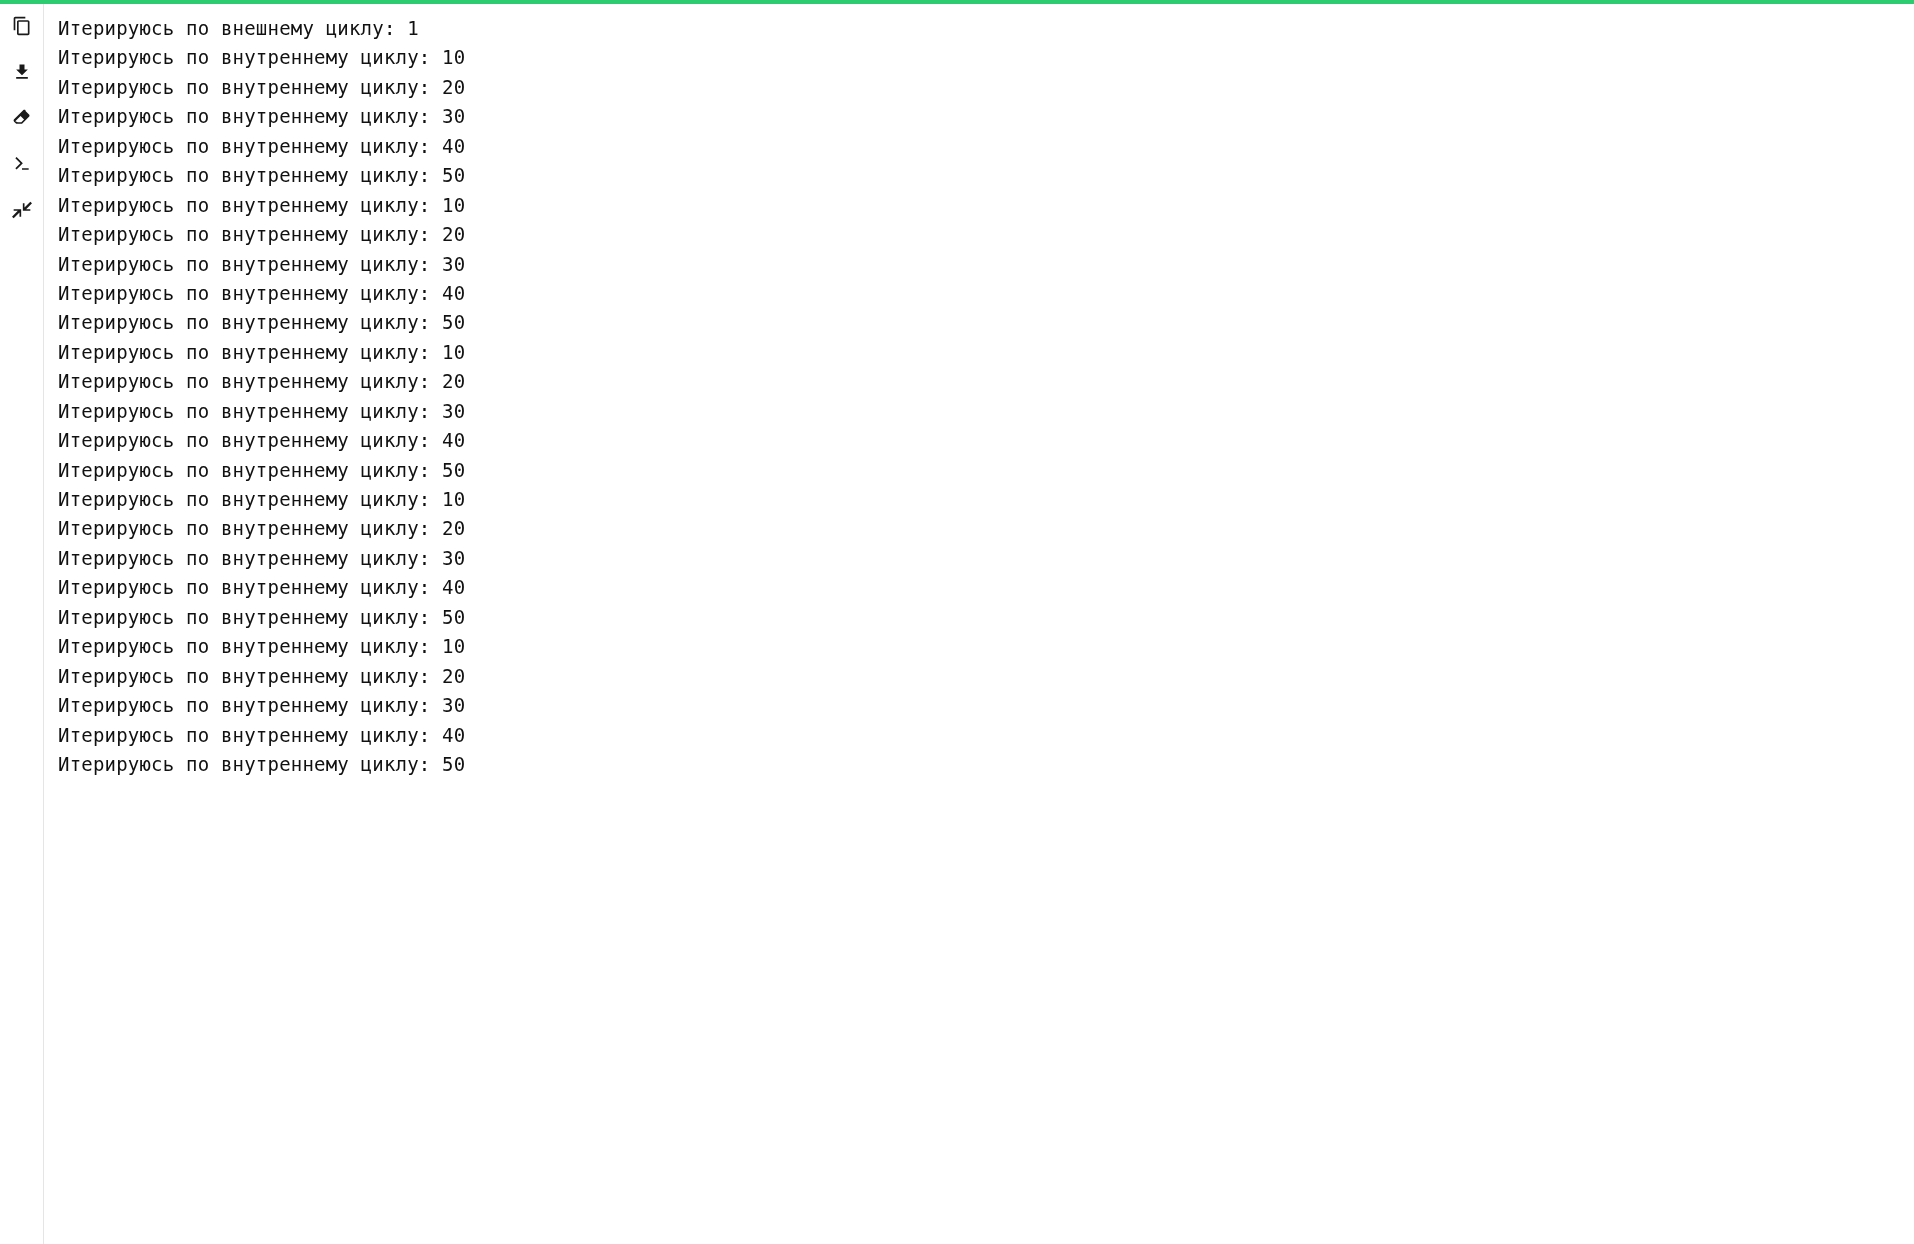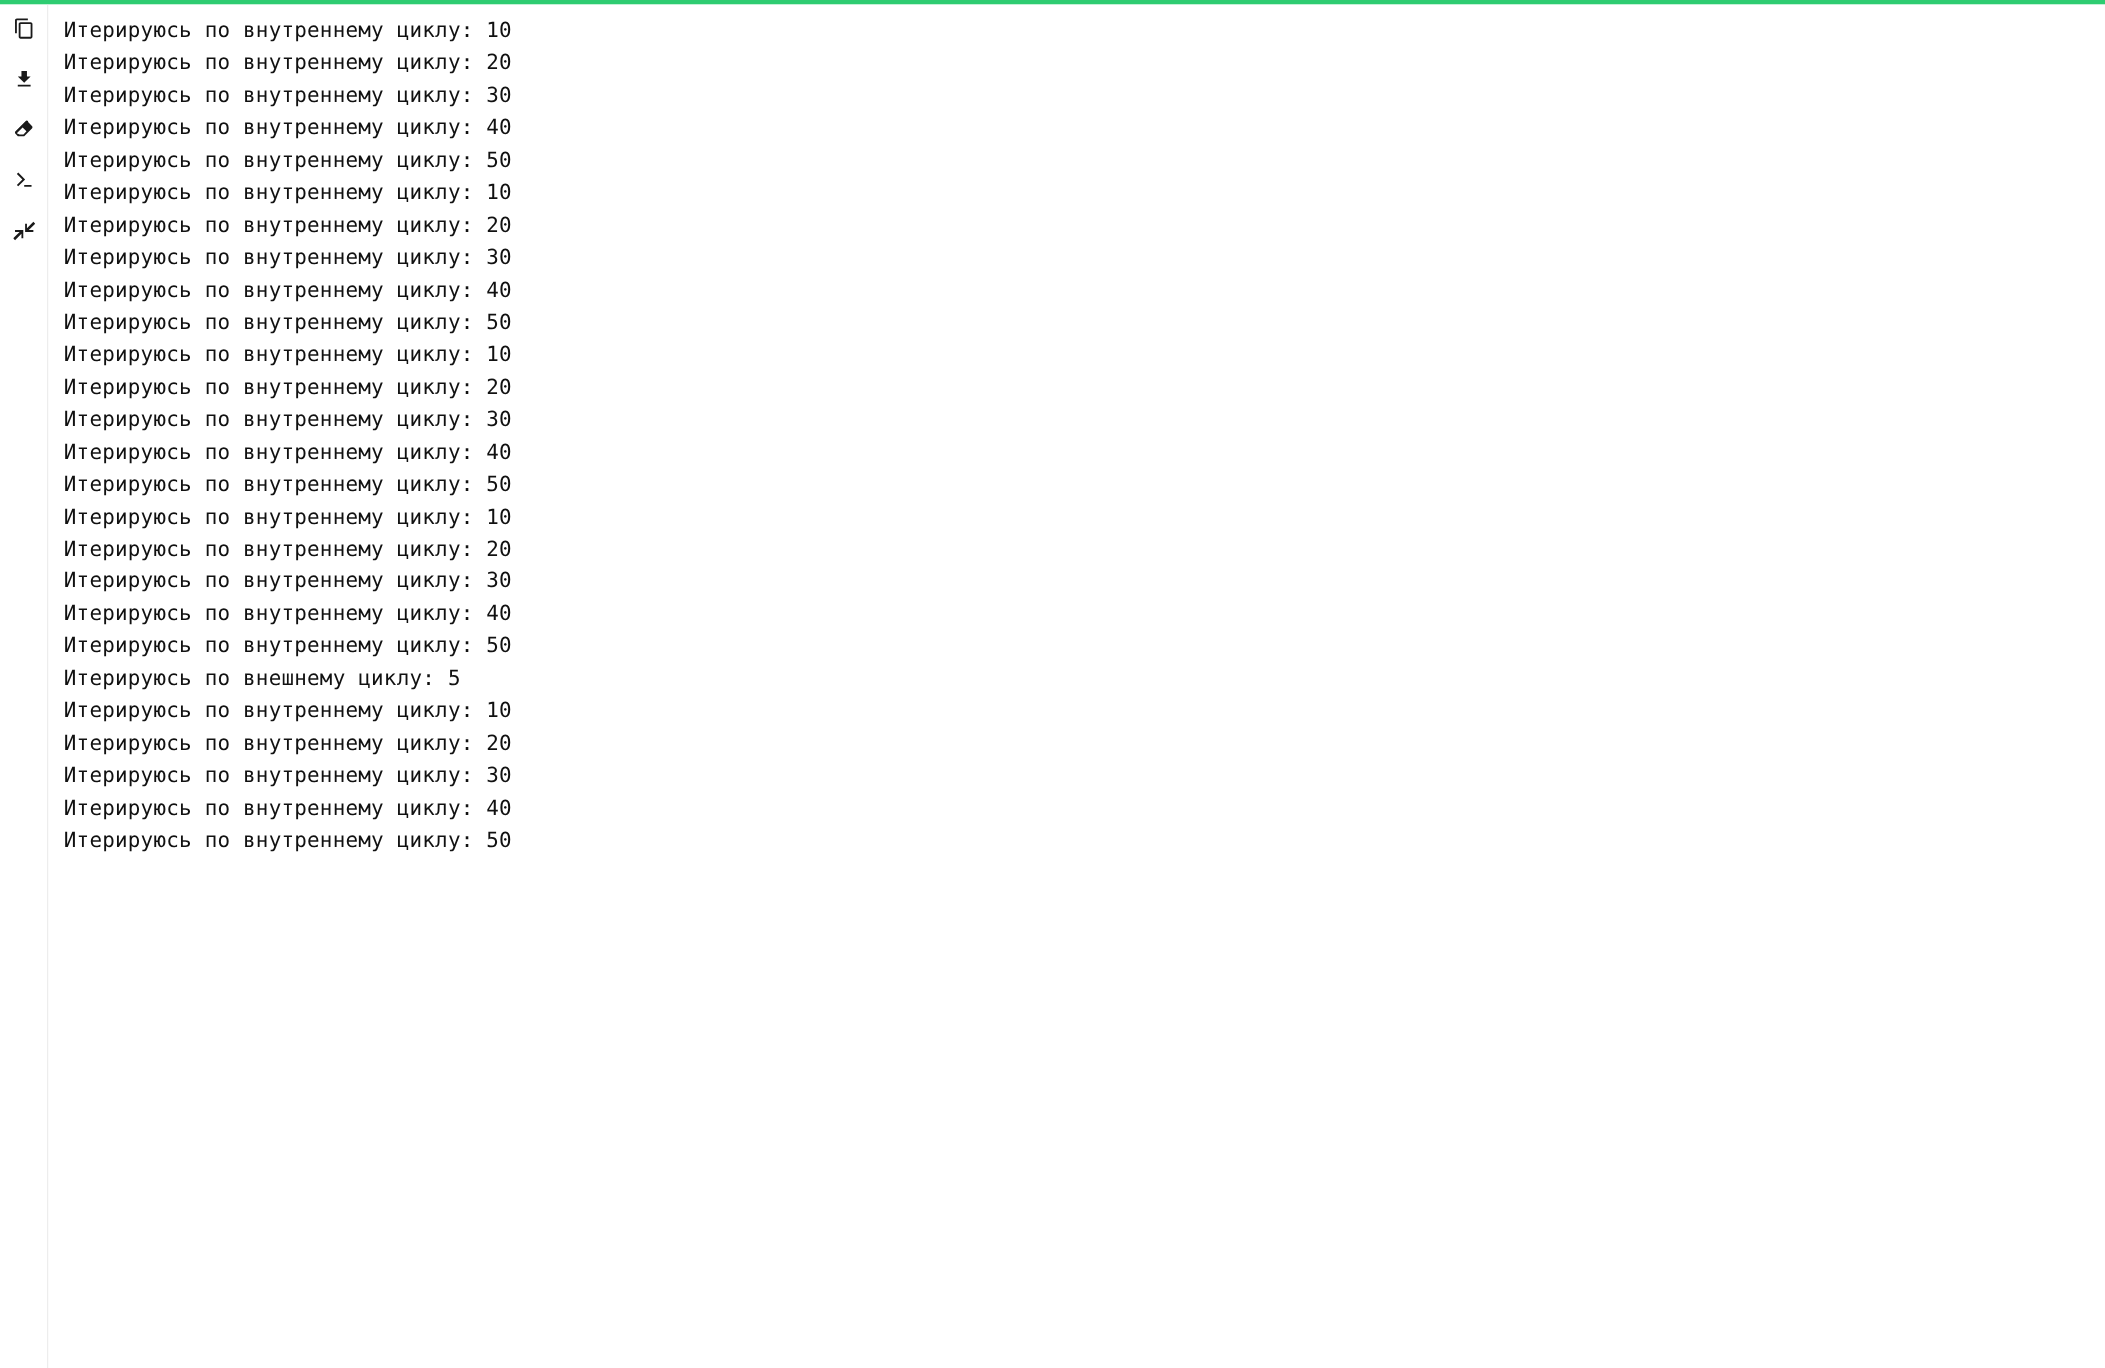--- a/index.html
+++ b/index.html
@@ -112,41 +112,41 @@
         <span>
           <svg viewBox="0 0 24 24">
               <path d="M22 2l-7 7V4h-2v9h9v-2h-5l7-7-2-2zM2 22l7-7v5h2V11H2v2h5l-7 7 2 2z"></path>
             </svg>
         </span>
       </div>
 
     </div>
 
     <div class="output" id="output">
+        <div class="line">Итерируюсь по внешнему циклу: 1</div>
         <div class="line">Итерируюсь по внутреннему циклу: 10</div>
         <div class="line">Итерируюсь по внутреннему циклу: 20</div>
         <div class="line">Итерируюсь по внутреннему циклу: 30</div>
         <div class="line">Итерируюсь по внутреннему циклу: 40</div>
         <div class="line">Итерируюсь по внутреннему циклу: 50</div>
         <div class="line">Итерируюсь по внутреннему циклу: 10</div>
         <div class="line">Итерируюсь по внутреннему циклу: 20</div>
         <div class="line">Итерируюсь по внутреннему циклу: 30</div>
         <div class="line">Итерируюсь по внутреннему циклу: 40</div>
         <div class="line">Итерируюсь по внутреннему циклу: 50</div>
         <div class="line">Итерируюсь по внутреннему циклу: 10</div>
         <div class="line">Итерируюсь по внутреннему циклу: 20</div>
         <div class="line">Итерируюсь по внутреннему циклу: 30</div>
         <div class="line">Итерируюсь по внутреннему циклу: 40</div>
         <div class="line">Итерируюсь по внутреннему циклу: 50</div>
         <div class="line">Итерируюсь по внутреннему циклу: 10</div>
         <div class="line">Итерируюсь по внутреннему циклу: 20</div>
         <div class="line">Итерируюсь по внутреннему циклу: 30</div>
         <div class="line">Итерируюсь по внутреннему циклу: 40</div>
         <div class="line">Итерируюсь по внутреннему циклу: 50</div>
-        <div class="line">Итерируюсь по внешнему циклу: 5</div>
         <div class="line">Итерируюсь по внутреннему циклу: 10</div>
         <div class="line">Итерируюсь по внутреннему циклу: 20</div>
         <div class="line">Итерируюсь по внутреннему циклу: 30</div>
         <div class="line">Итерируюсь по внутреннему циклу: 40</div>
         <div class="line">Итерируюсь по внутреннему циклу: 50</div>
       </div>
 
   </div>
 </div>
 

